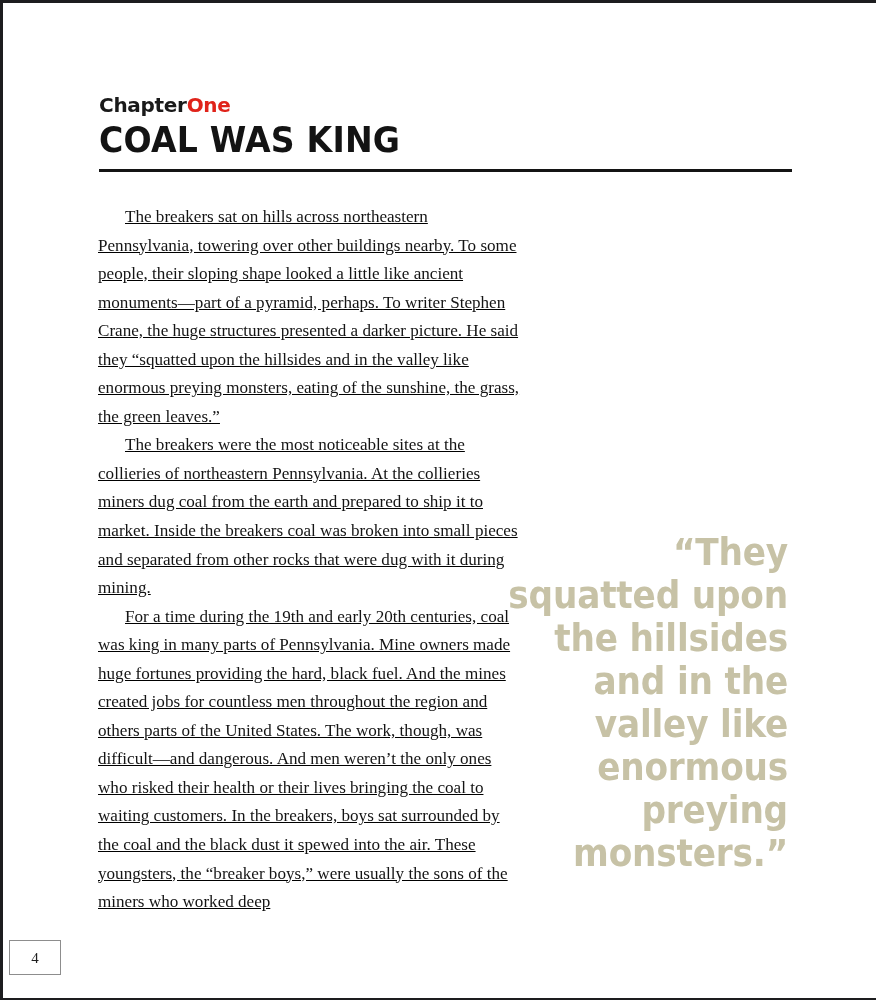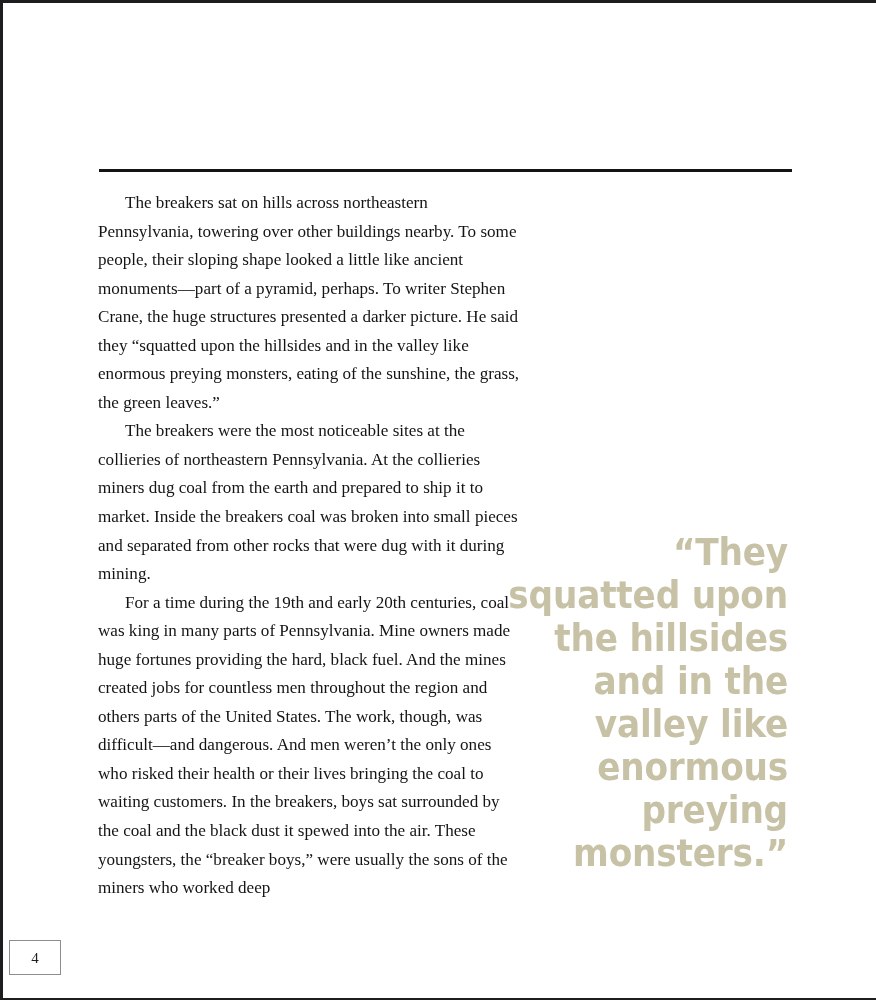--- a/index.html
+++ b/index.html
@@ -60,22 +60,23 @@
     top: 166px;
     width: 693px;
     height: 3px;
     background: #141414;
   }
 
   
   .body-column {
     position: absolute;
     left: 95px;
-    top: 186px;
+    top: 200px;
     width: 424px;
+    text-decoration: underline;
   }
 
   .body-column p {
     margin: 0;
     font-size: 17.1px;
     line-height: 28.55px;
     color: #141414;
     text-indent: 27px;
     text-align: left;
     font-family: "Liberation Serif", "DejaVu Serif", serif;
@@ -121,20 +122,26 @@
     font-size: 15px;
     color: #1f1f1f;
     line-height: 1;
   }
 </style>
 </head>
 <body>
 
 <div class="page">
 
+  <div class="header">
+    <div class="chapter-eyebrow">
+      <span class="word-chapter">Chapter</span><span class="word-number">One</span>
+    </div>
+    <h1 class="chapter-title">COAL WAS KING</h1>
+  </div>
 
   <div class="title-rule"></div>
 
   <div class="body-column">
     <p>The breakers sat on hills across northeastern Pennsylvania, towering over other buildings nearby. To some people, their sloping shape looked a little like ancient monuments—part of a pyramid, perhaps. To writer Stephen Crane, the huge structures presented a darker picture. He said they “squatted upon the hillsides and in the valley like enormous preying monsters, eating of the sunshine, the grass, the green leaves.”</p>
     <p>The breakers were the most noticeable sites at the collieries of northeastern Pennsylvania. At the collieries miners dug coal from the earth and prepared to ship it to market. Inside the breakers coal was broken into small pieces and separated from other rocks that were dug with it during mining.</p>
     <p>For a time during the 19th and early 20th centuries, coal was king in many parts of Pennsylvania. Mine owners made huge fortunes providing the hard, black fuel. And the mines created jobs for countless men throughout the region and others parts of the United States. The work, though, was difficult—and dangerous. And men weren’t the only ones who risked their health or their lives bringing the coal to waiting customers. In the breakers, boys sat surrounded by the coal and the black dust it spewed into the air. These youngsters, the “breaker boys,” were usually the sons of the miners who worked deep</p>
   </div>
 
   <div class="pull-quote">“They squatted upon the hillsides and in the valley like enormous preying monsters.”</div>

